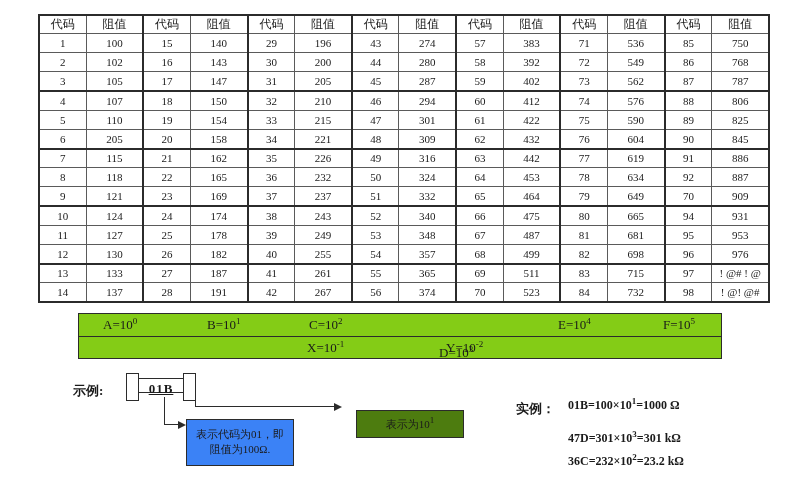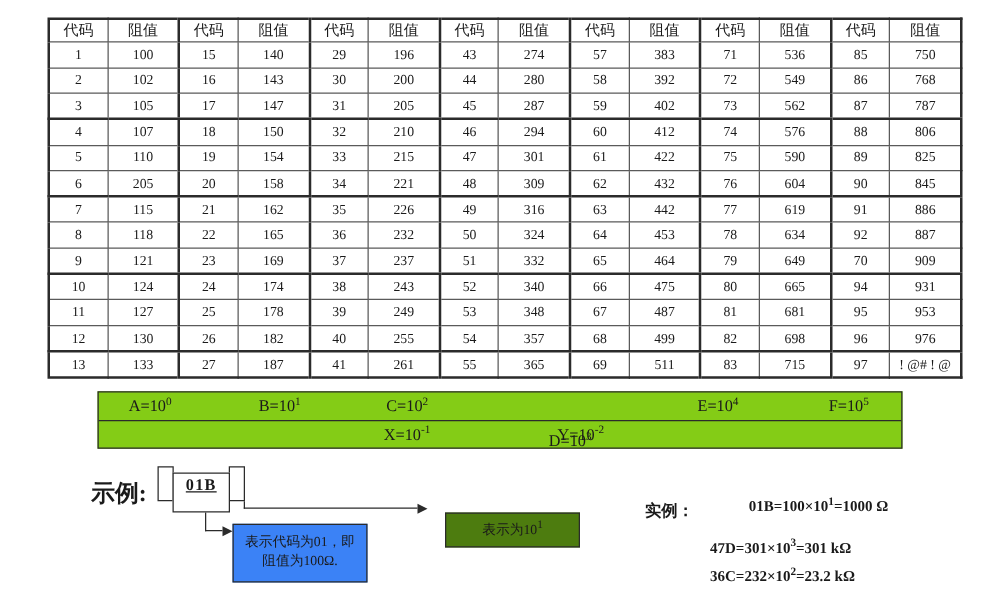--- a/index.html
+++ b/index.html
@@ -37,28 +37,28 @@
     position:absolute; left:78px; top:313px; width:644px; height:46px;
     border:1px solid #2b2b2b; background:#84cc16;
   }
   .mult-row { position:absolute; left:0; width:100%; }
   .mult-row-1 { top:0; height:23px; border-bottom:1px solid #2b2b2b; }
   .mult-row-2 { top:23px; height:22px; }
   .mult-item { position:absolute; top:3px; font-size:13px; white-space:nowrap; }
   .mult-item sup, sup { font-size:9px; line-height:0; }
 
   
-  .ex-label { position:absolute; left:73px; top:382px; font-size:19px; font-weight:bold; }
+  .ex-label { position:absolute; left:73px; top:382px; font-size:13px; font-weight:bold; }
   .res-cap {
     position:absolute; top:373px; width:13px; height:28px;
     border:1px solid #2b2b2b; background:#fff;
   }
   .cap-l { left:126px; } .cap-r { left:183px; }
   .res-body {
-    position:absolute; left:138px; top:378px; width:46px; height:32px;
+    position:absolute; left:138px; top:378px; width:46px; height:15px;
     border:1px solid #2b2b2b; background:#fff;
     text-align:center; line-height:17px; z-index:2;
   }
   .res-code { font-weight:bold; font-size:13px; text-decoration:underline; letter-spacing:1px; }
 
   .ln { position:absolute; background:#2b2b2b; }
   .ln-v-right { left:195px; top:401px; width:1px; height:6px; }
   .ln-h-right { left:195px; top:406px; width:139px; height:1px; }
   .ln-v-down  { left:164px; top:397px; width:1px; height:28px; }
   .ln-h-down  { left:164px; top:424px; width:14px; height:1px; }
@@ -329,20 +329,36 @@
           <td class="val-col">261</td>
           <td class="code-col">55</td>
           <td class="val-col">365</td>
           <td class="code-col">69</td>
           <td class="val-col">511</td>
           <td class="code-col">83</td>
           <td class="val-col">715</td>
           <td class="code-col">97</td>
           <td class="val-col">! @# ! @</td>
         </tr>
+        <tr>
+          <td class="code-col">14</td>
+          <td class="val-col">137</td>
+          <td class="code-col">28</td>
+          <td class="val-col">191</td>
+          <td class="code-col">42</td>
+          <td class="val-col">267</td>
+          <td class="code-col">56</td>
+          <td class="val-col">374</td>
+          <td class="code-col">70</td>
+          <td class="val-col">523</td>
+          <td class="code-col">84</td>
+          <td class="val-col">732</td>
+          <td class="code-col">98</td>
+          <td class="val-col">! @! @#</td>
+        </tr>
       </tbody>
   </table>
 
   <div class="mult-box">
     <div class="mult-row mult-row-1">
         <span class="mult-item" style="left: 24px;"><span>A=10</span><sup>0</sup></span>
         <span class="mult-item" style="left: 128px;"><span>B=10</span><sup>1</sup></span>
         <span class="mult-item" style="left: 230px;"><span>C=10</span><sup>2</sup></span>
         <span class="mult-item" style="left: 360px; margin-top: 28px;"><span>D=10</span><sup>3</sup></span>
         <span class="mult-item" style="left: 479px;"><span>E=10</span><sup>4</sup></span>
@@ -375,19 +391,19 @@
   </div>
 
   <div class="callout-down">
     <div>表示代码为01，即</div>
     <div>阻值为100Ω.</div>
   </div>
 
   <div class="instances">
     <span class="inst-label">实例：</span>
     <div class="inst-lines">
-        <div class="inst-line" style="top: 0px; margin-left: 31px;"><span>01B=100×10</span><sup>1</sup><span>=1000 Ω</span></div>
+        <div class="inst-line" style="top: 0px;"><span>01B=100×10</span><sup>1</sup><span>=1000 Ω</span></div>
         <div class="inst-line" style="top: 33px;"><span>47D=301×10</span><sup>3</sup><span>=301 kΩ</span></div>
         <div class="inst-line" style="top: 56px;"><span>36C=232×10</span><sup>2</sup><span>=23.2 kΩ</span></div>
       </div>
   </div>
 
 </div>
 
 </body></html>

